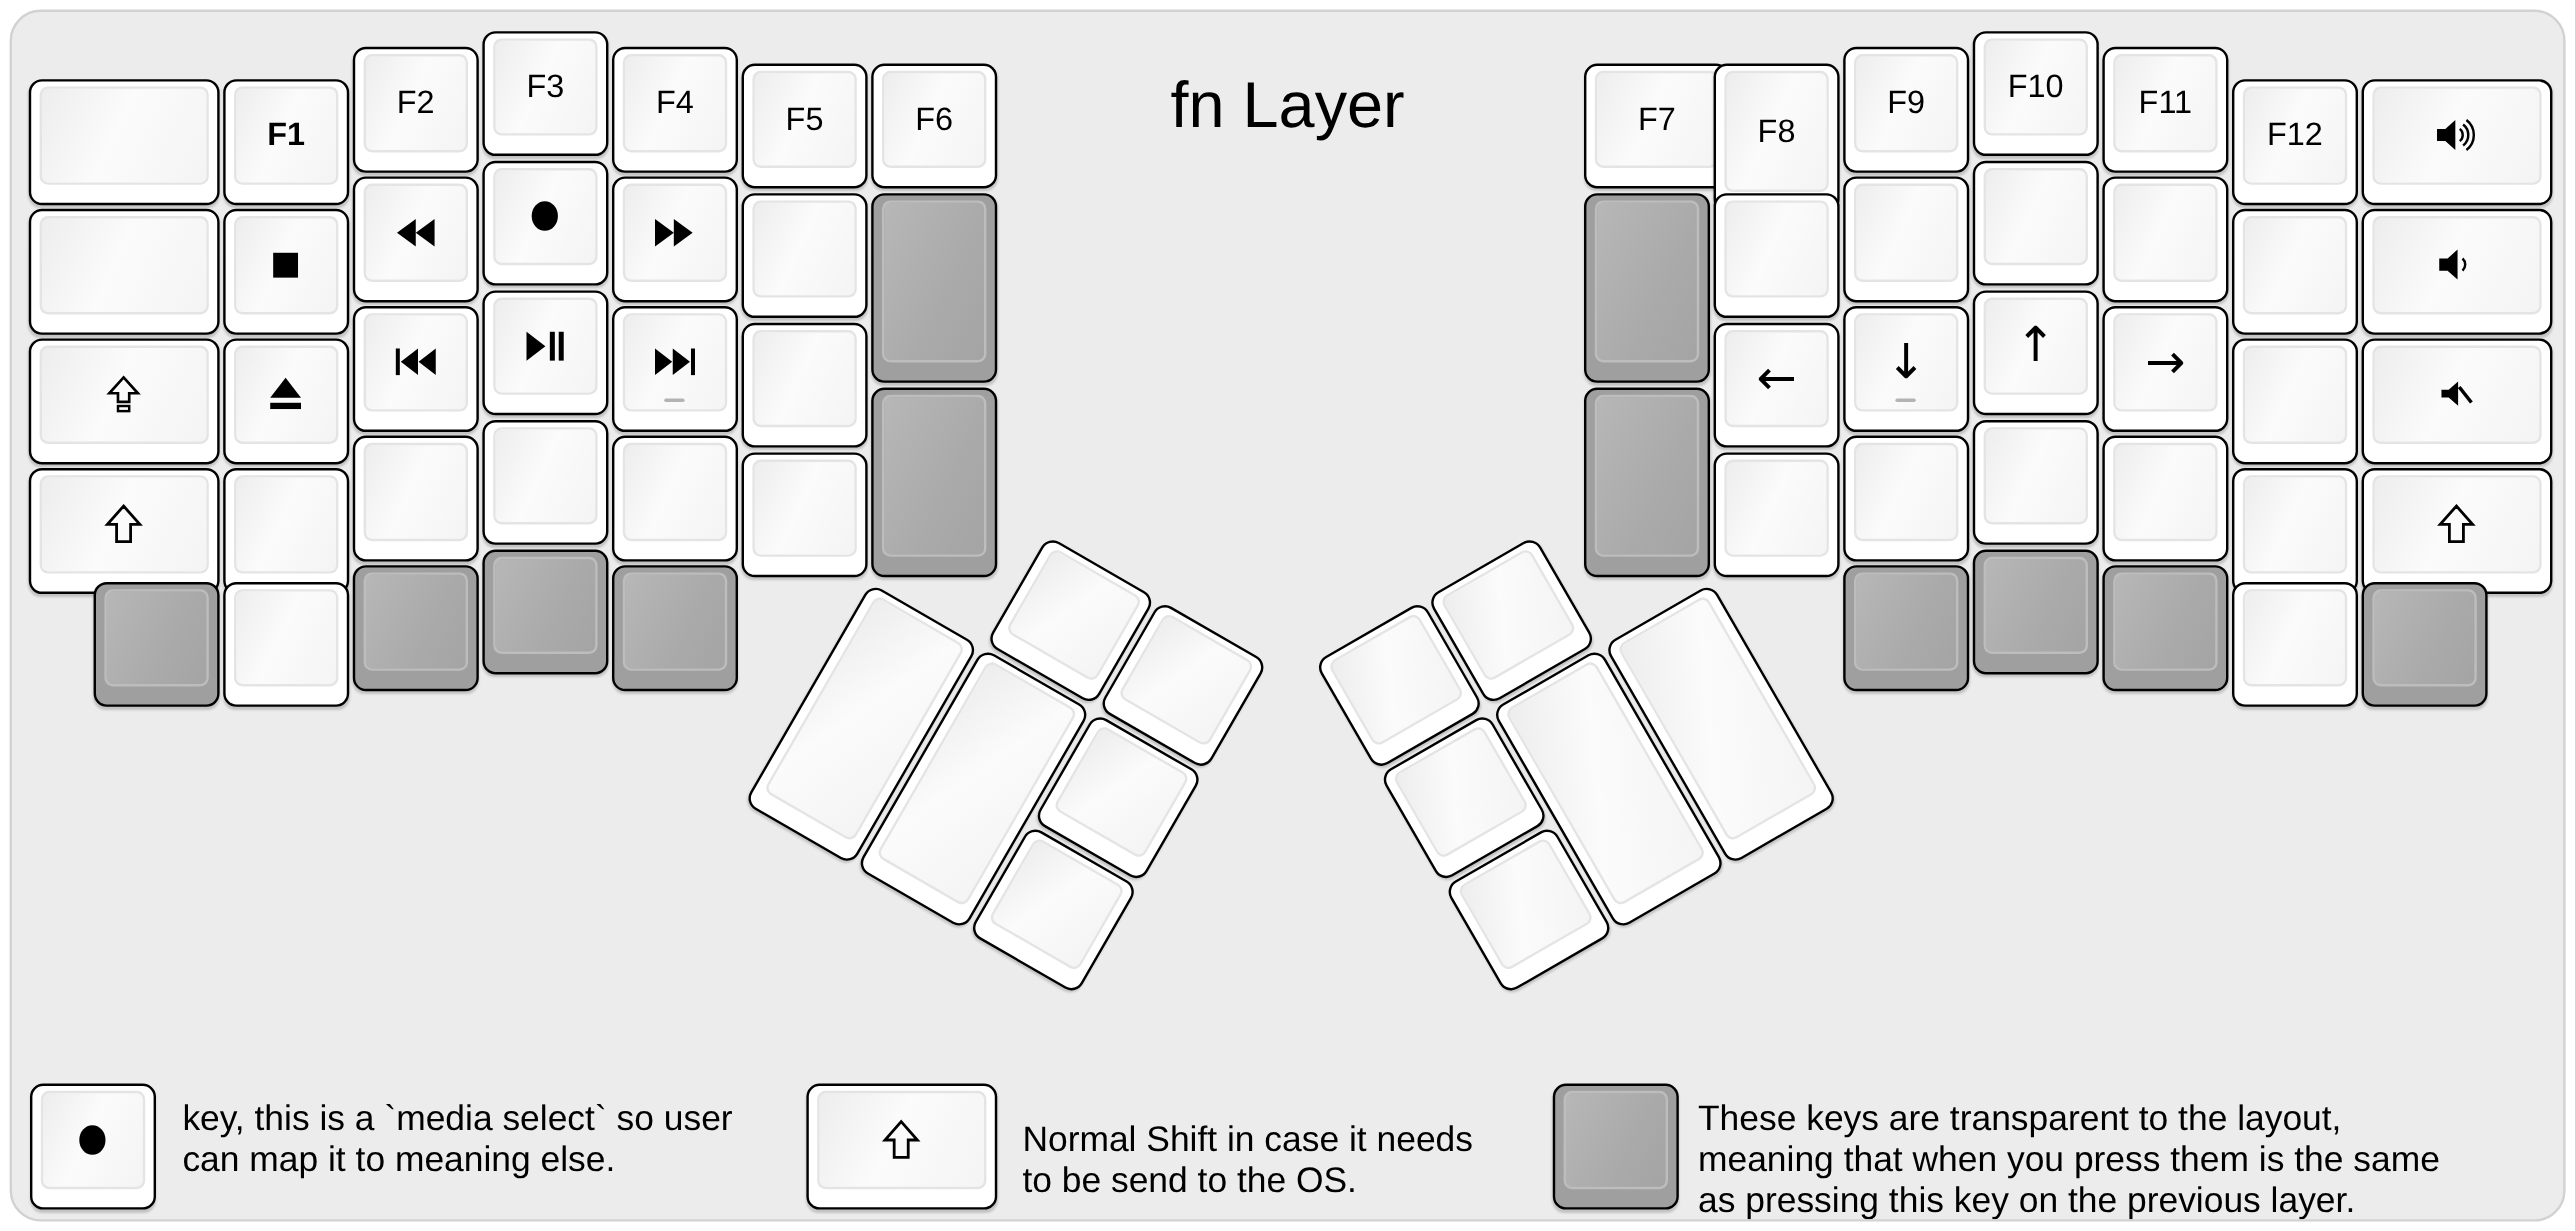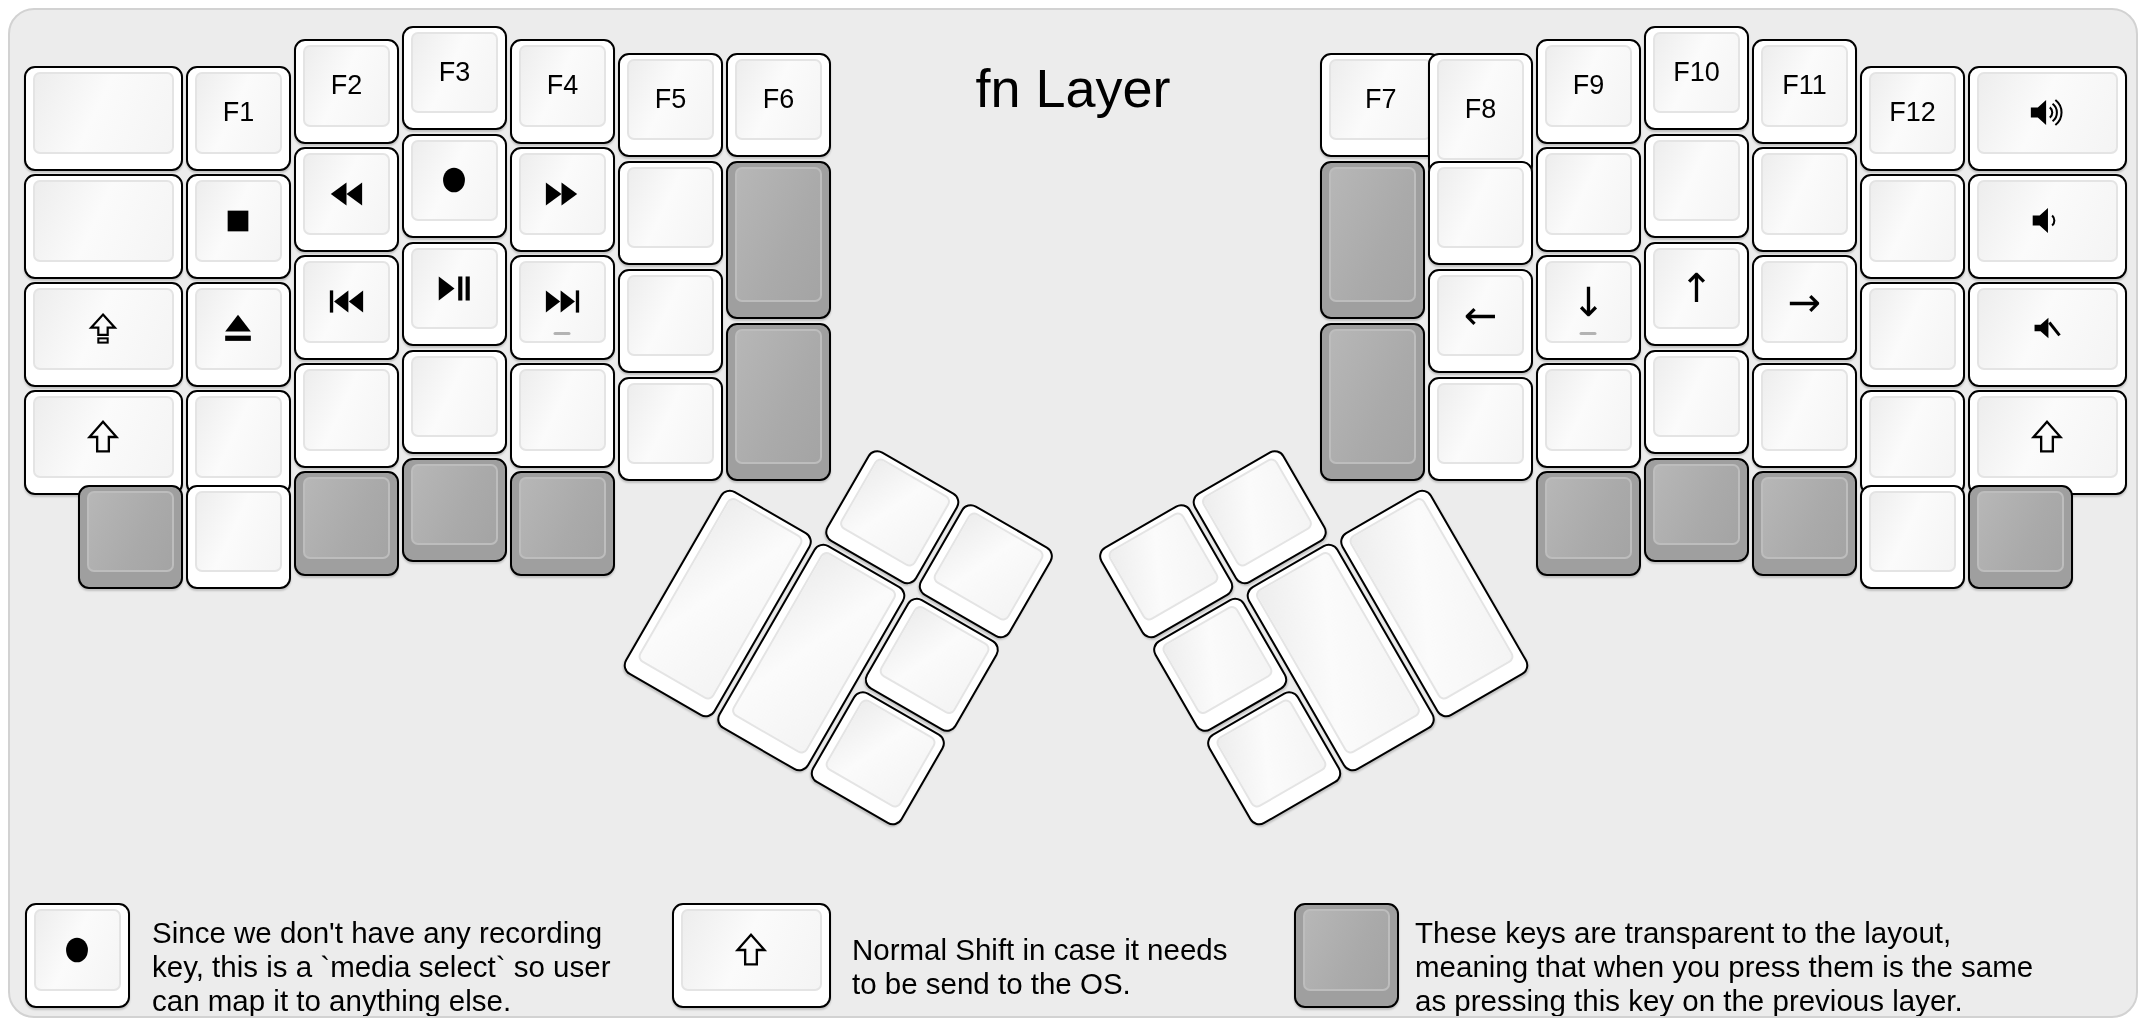--- a/index.html
+++ b/index.html
@@ -74,21 +74,21 @@
       </div>
       <div class="key kwhite" style="width: 158.5px; height: 104.5px; left: 14.2px; top: 380.2px;">
         <div class="ktop">
           <span class="icon">
             <svg viewBox="0 0 40 40" width="36" height="36">
               <polygon points="20,3 35,20 26.5,20 26.5,36 13.5,36 13.5,20 5,20" fill="none" stroke="#000" stroke-width="2.6" stroke-linejoin="miter"></polygon>
             </svg>
           </span>
         </div>
       </div>
-      <div class="key kwhite" style="width: 104.5px; height: 104.5px; left: 176.2px; top: 56.2px;">
+      <div class="key kwhite" style="width: 104.5px; height: 104.5px; left: 176.2px; top: 56.2px; font-weight: bold;">
         <div class="ktop">
           <span class="klabel">F1</span>
         </div>
       </div>
       <div class="key kwhite" style="width: 104.5px; height: 104.5px; left: 176.2px; top: 164.2px;">
         <div class="ktop">
           <span class="icon">
             <svg viewBox="0 0 40 40" width="36" height="36">
               <rect x="8.5" y="8.5" width="23" height="23" fill="#000"></rect>
             </svg>
@@ -426,23 +426,22 @@
       <div class="key kwhite" style="width: 104.5px; height: 104.5px; left: 15px; top: 893px;">
         <div class="ktop">
           <span class="icon">
             <svg viewBox="0 0 40 40" width="38" height="38">
               <ellipse cx="20" cy="20" rx="11.5" ry="13" fill="#000"></ellipse>
             </svg>
           </span>
         </div>
       </div>
       <div class="legend-text" style="left: 142px; top: 906px;">
-        <div>Since we don't have any recording</div>
         <div>key, this is a `media select` so user</div>
-        <div>can map it to anything else.</div>
+        <div>can map it to meaning else.</div>
       </div>
       <div class="key kwhite" style="width: 158.5px; height: 104.5px; left: 662px; top: 893px;">
         <div class="ktop">
           <span class="icon">
             <svg viewBox="0 0 40 40" width="36" height="36">
               <polygon points="20,3 35,20 26.5,20 26.5,36 13.5,36 13.5,20 5,20" fill="none" stroke="#000" stroke-width="2.6" stroke-linejoin="miter"></polygon>
             </svg>
           </span>
         </div>
       </div>

